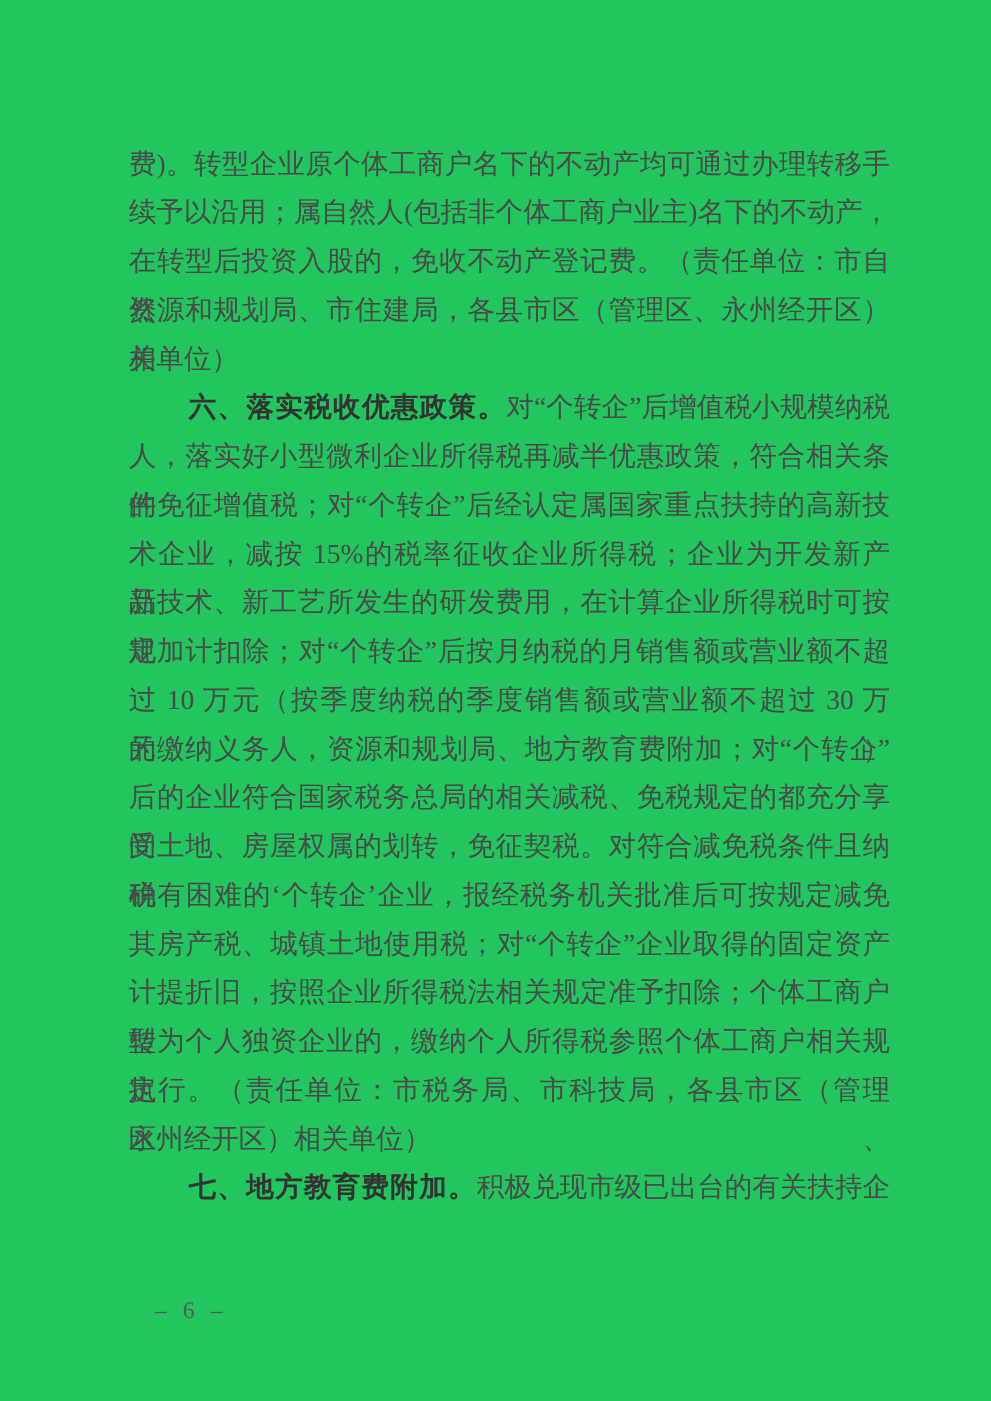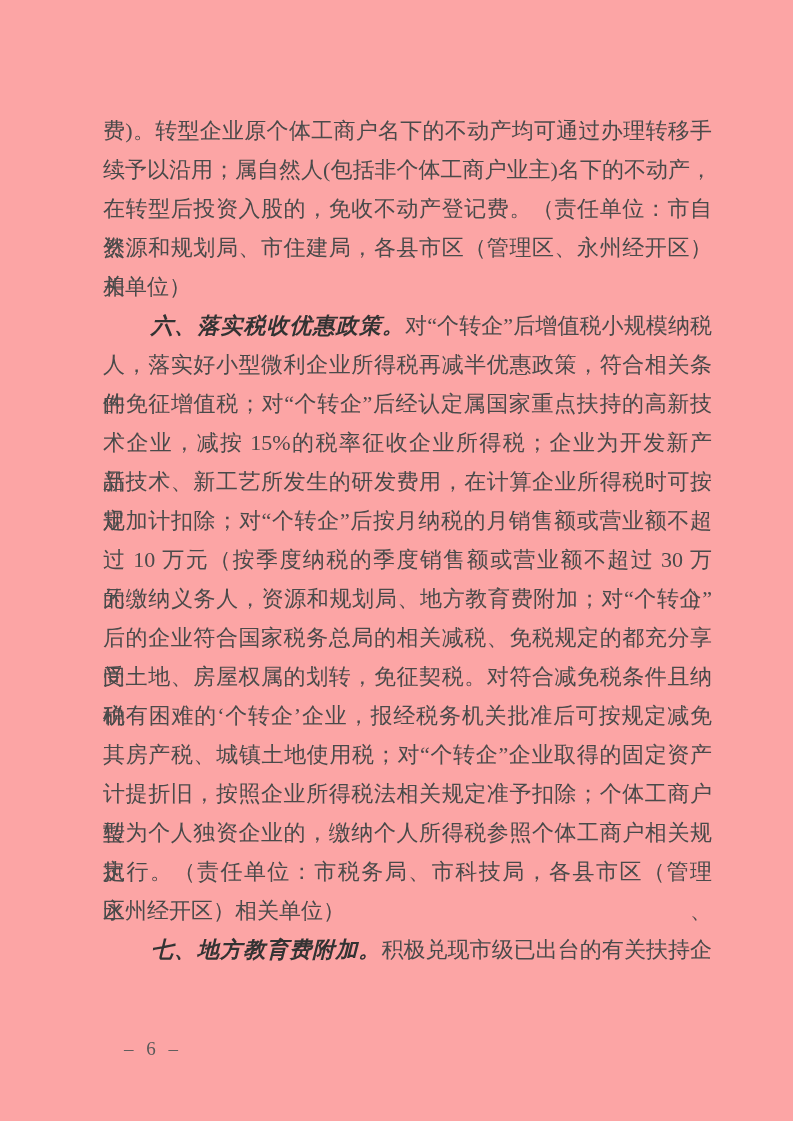--- a/index.html
+++ b/index.html
@@ -6,21 +6,21 @@
   html, body { width: 793px; height: 1121px; }
   body {
     background: #ffffff;
     font-family: "Liberation Serif", "DejaVu Serif", serif;
     position: relative;
     overflow: hidden;
   }
   .page {
     position: absolute;
     inset: 0;
-    background: #fca5a5;
+    background: #22c55e;
   }
   .text-block {
     position: absolute;
     top: 111px;
     left: 103px;
     width: 609px;
     font-size: 22px;
     color: #4a4a4a;
   }
   .line {
@@ -35,21 +35,20 @@
     text-align-last: left;
   }
   .line.indent {
     padding-left: 48px;
   }
   .bold-lead {
     font-weight: bold;
     color: #333333;
     font-family: "Liberation Sans", "DejaVu Sans", sans-serif;
     letter-spacing: 1px;
-    font-style: italic;
   }
   .page-number {
     position: absolute;
     left: 124px;
     top: 1038px;
     font-size: 19px;
     color: #5a5a5a;
     letter-spacing: 4px;
     text-align: left;
   }

